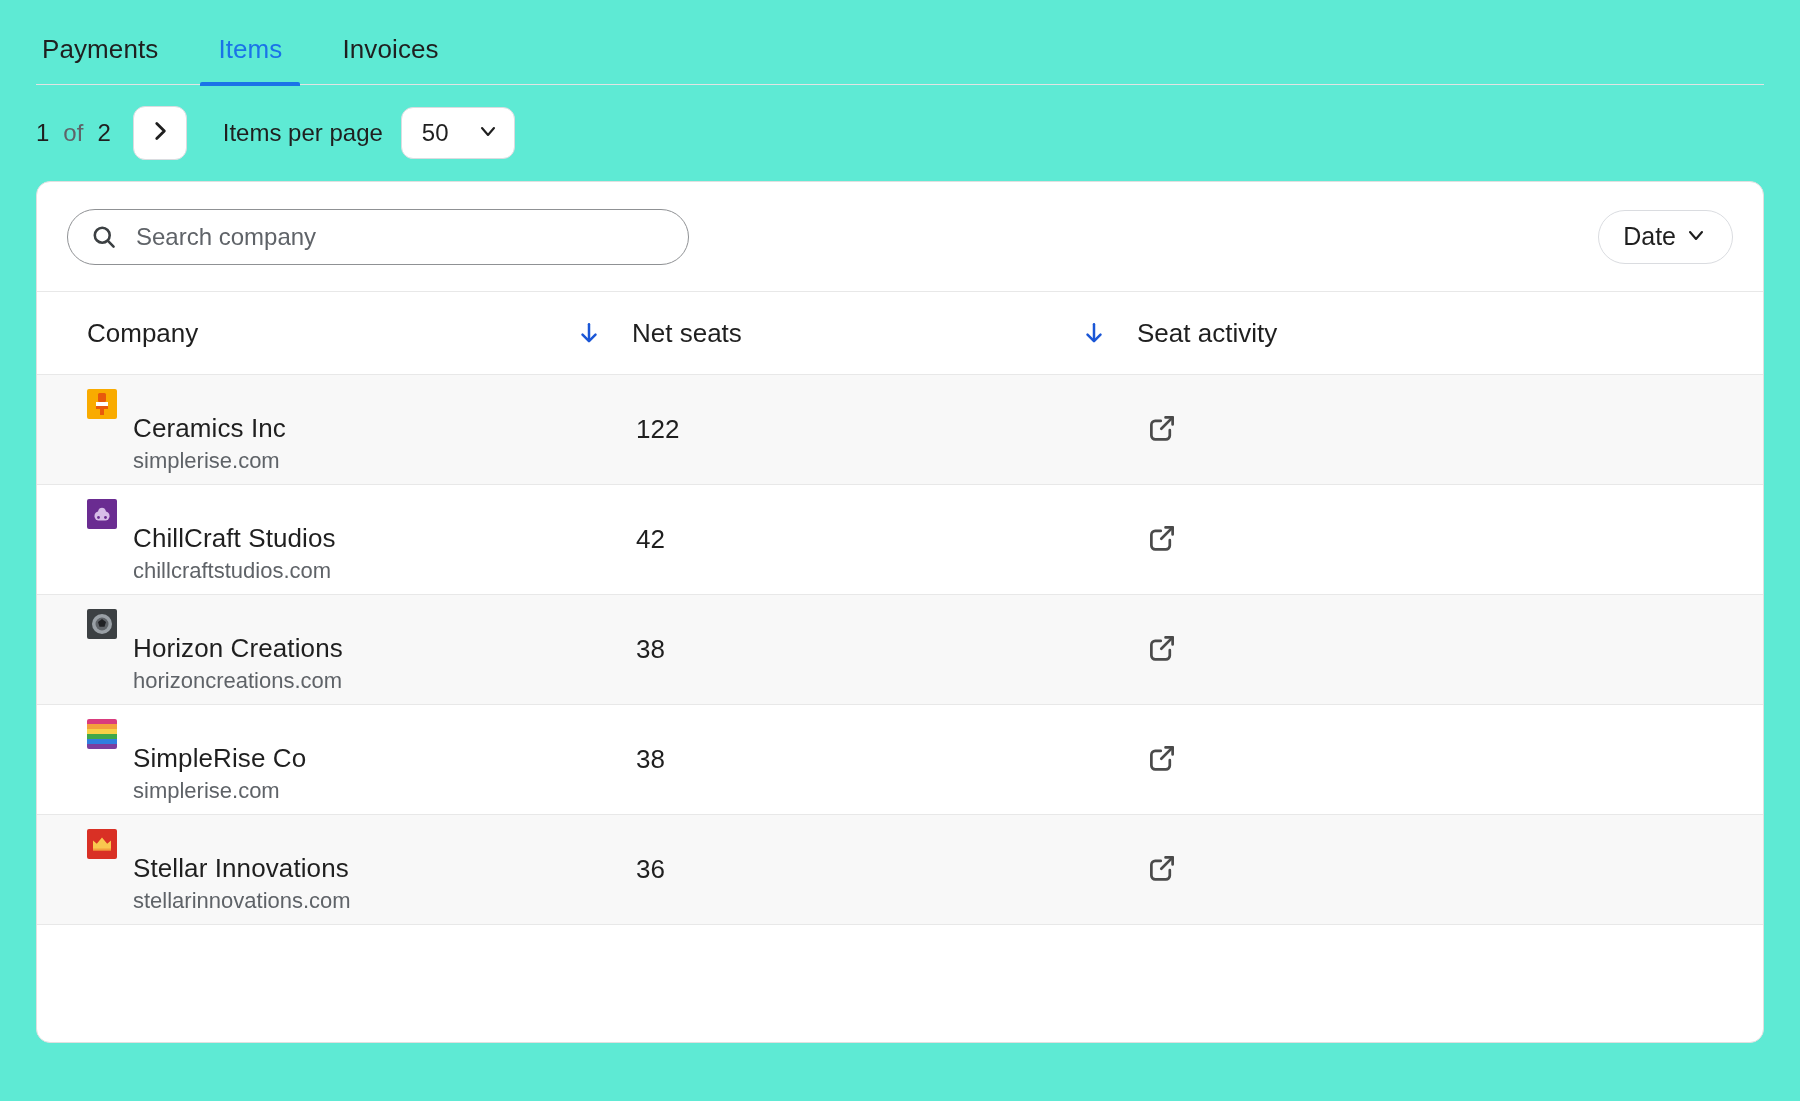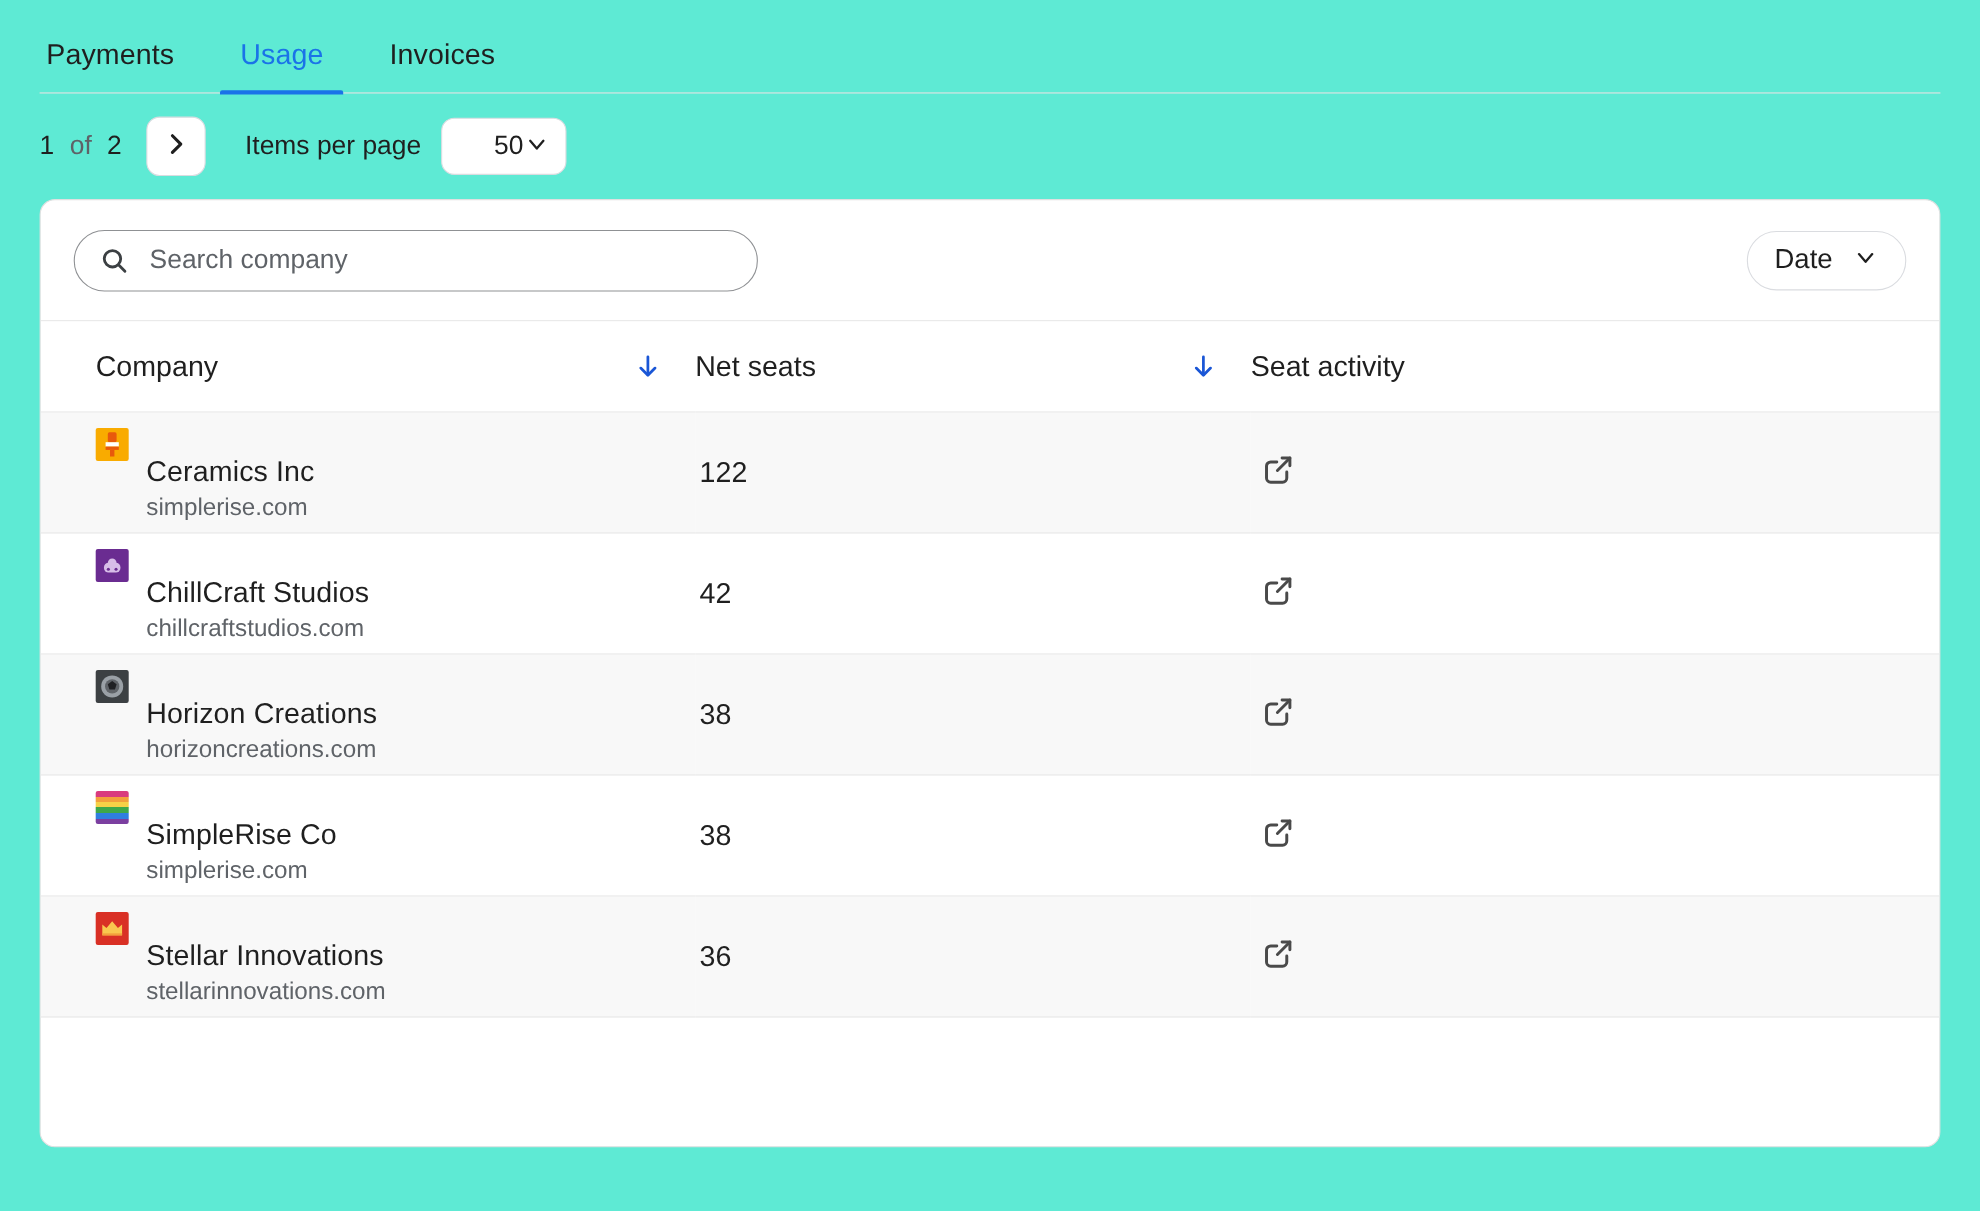--- a/index.html
+++ b/index.html
@@ -112,21 +112,21 @@
     margin-right: 18px;
   }
   .ipp-select {
     width: 114px;
     height: 52px;
     border: 1px solid #dadce0;
     border-radius: 12px;
     background: #ffffff;
     display: flex;
     align-items: center;
-    justify-content: flex-end;
+    justify-content: space-between;
     padding: 0 14px 0 20px;
     box-sizing: border-box;
     cursor: pointer;
   }
   .ipp-select .val {
     font-size: 24px;
     color: #1f1f1f;
   }
 
   
@@ -180,21 +180,21 @@
     color: #5f6368;
     opacity: 1;
   }
 
   .date-filter {
     height: 54px;
     border: 1px solid #dadce0;
     border-radius: 27px;
     display: flex;
     align-items: center;
-    gap: 18px;
+    gap: 8px;
     padding: 0 24px;
     box-sizing: border-box;
     background: #fff;
     cursor: pointer;
   }
   .date-filter .dlabel {
     font-size: 25px;
     color: #1f1f1f;
   }
 
@@ -308,21 +308,21 @@
 </head>
 <body>
 
 <div class="page">
 
   <div class="tabs">
     <div class="tab">
       <span>Payments</span>
     </div>
     <div class="tab active">
-      <span>Usage</span>
+      <span>Items</span>
     </div>
     <div class="tab">
       <span>Invoices</span>
     </div>
   </div>
 
   <div class="summary-bar">
 
     <div class="pager">
       <div class="pager-nums">

